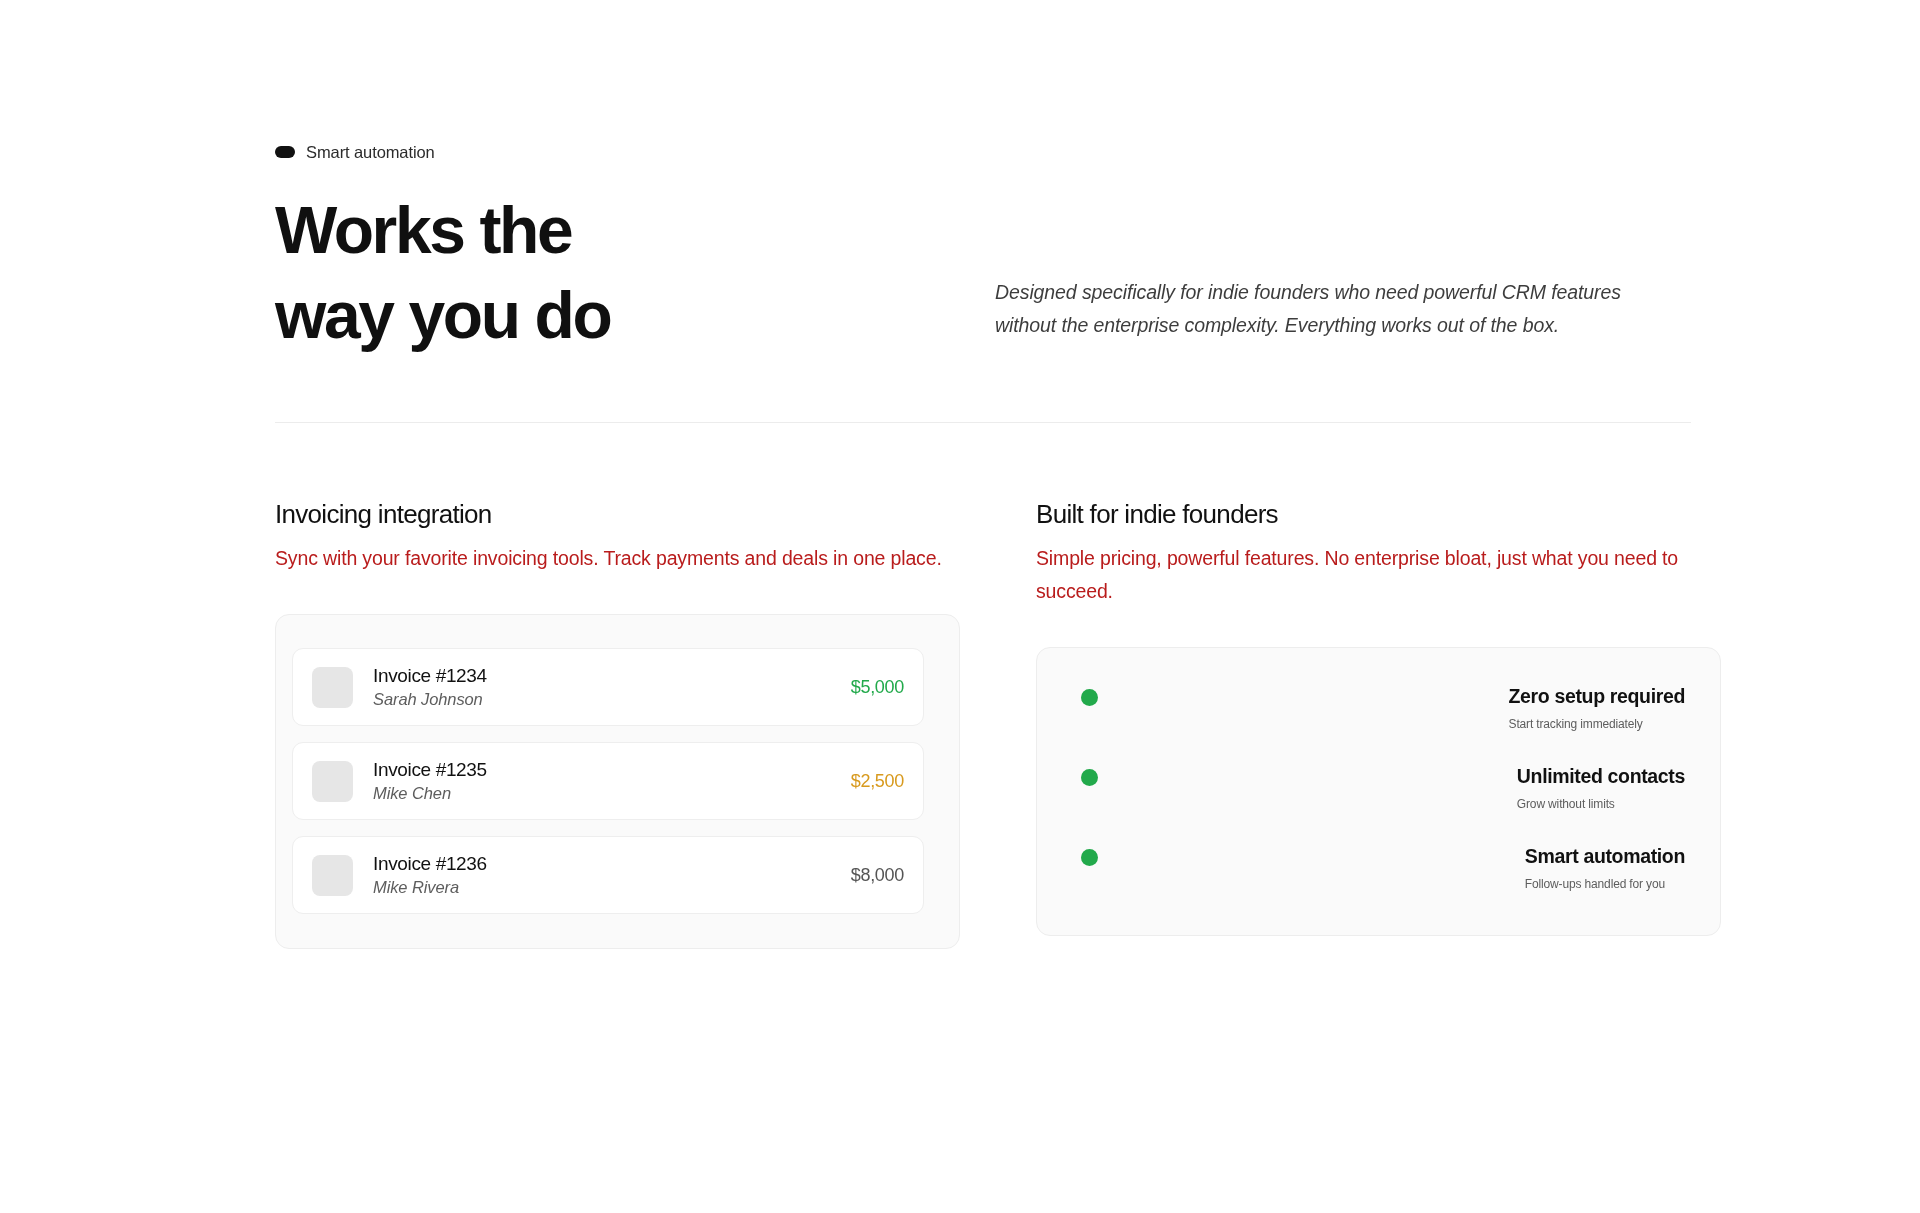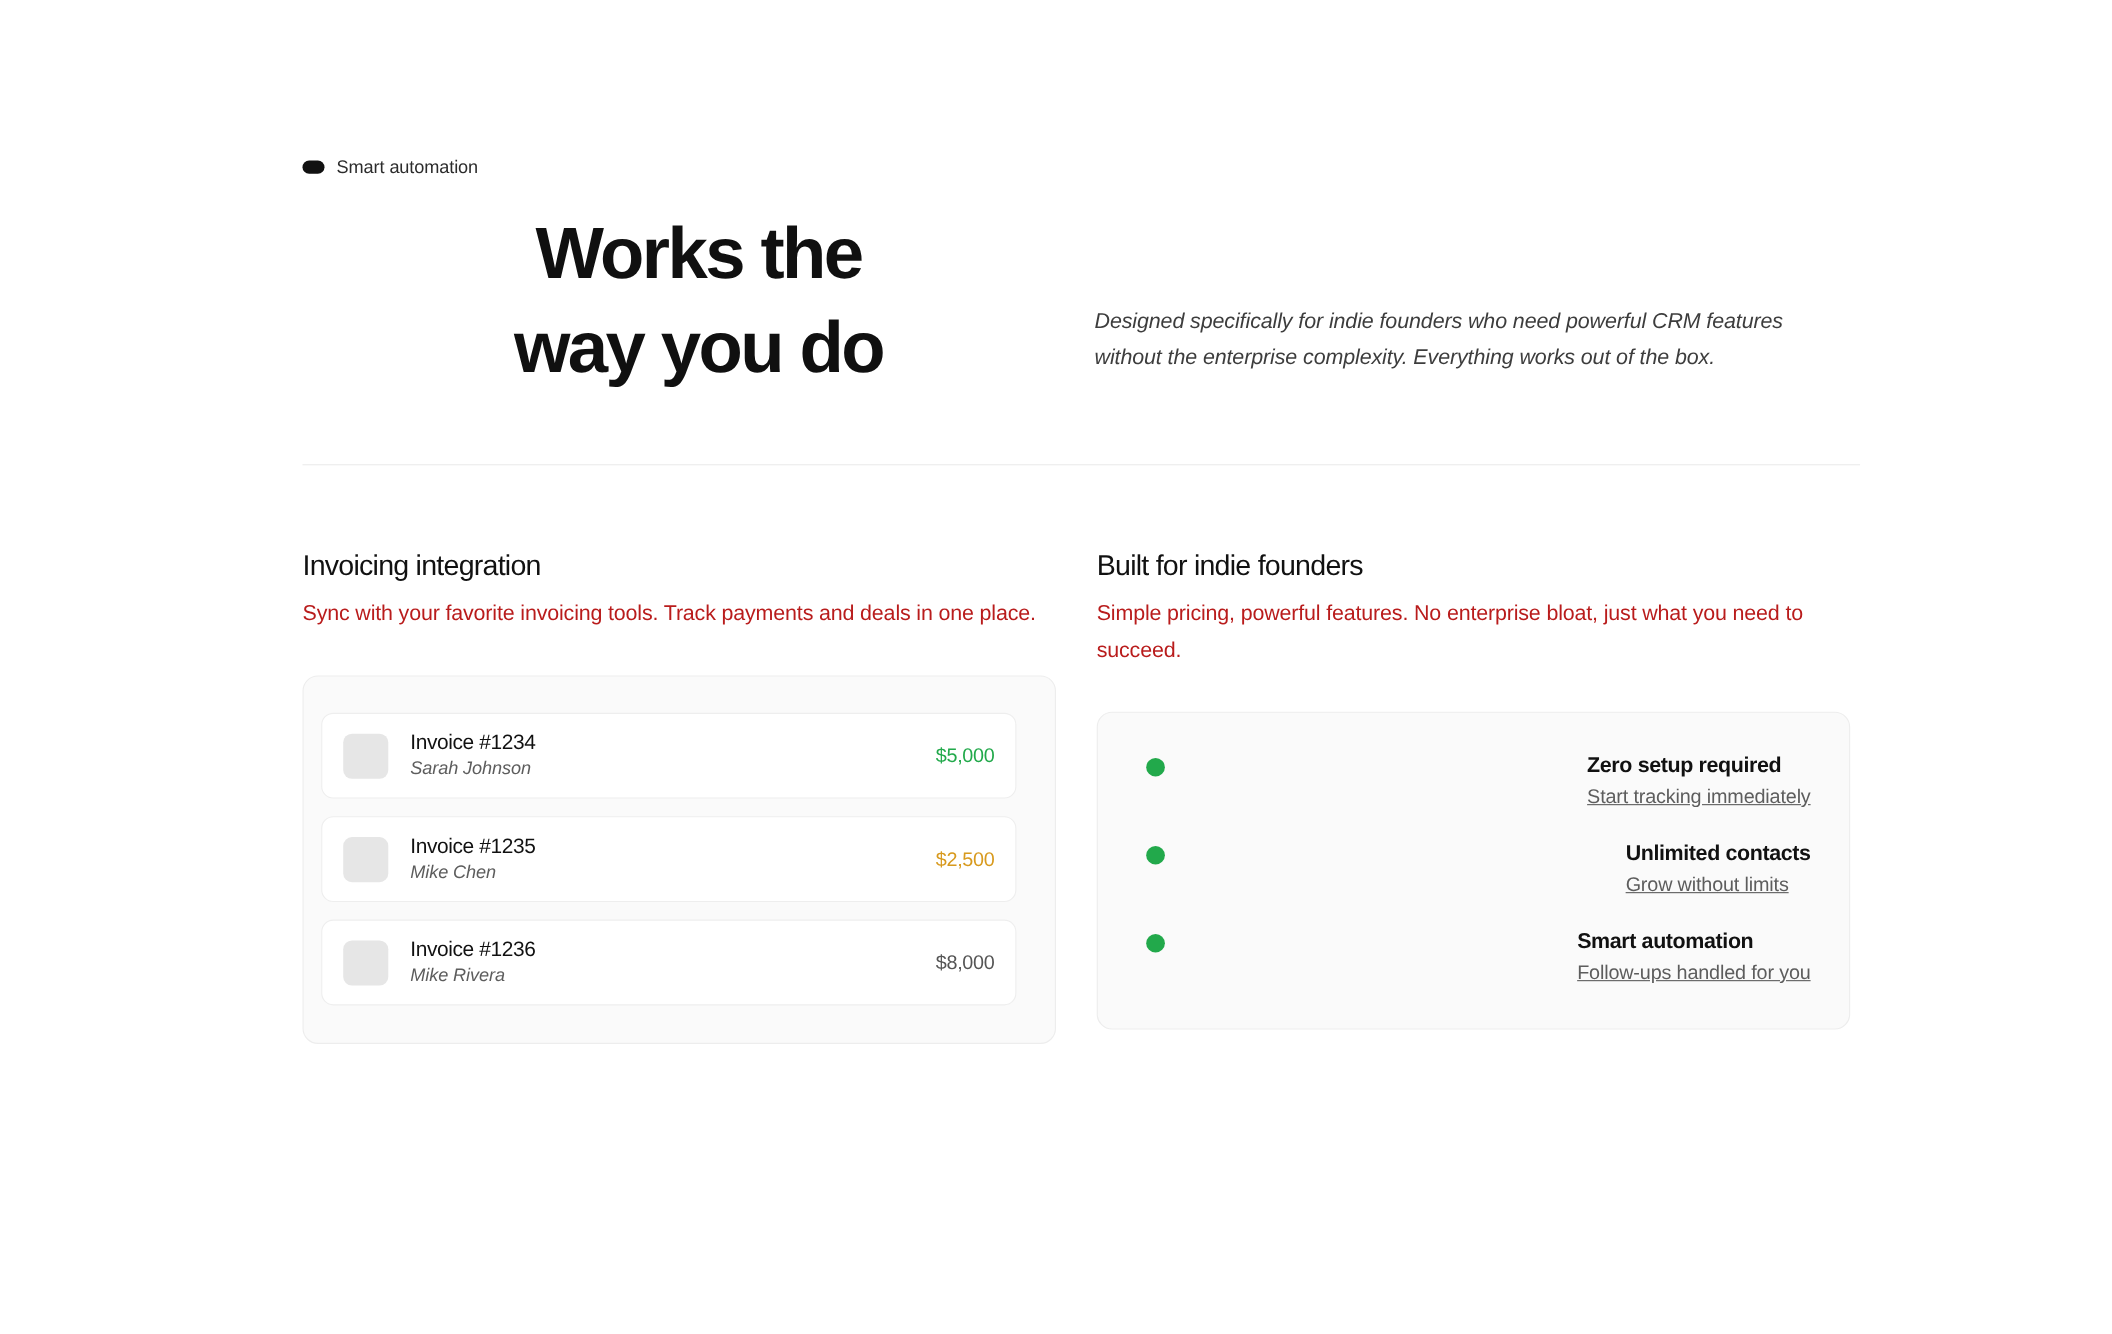--- a/index.html
+++ b/index.html
@@ -56,21 +56,21 @@
     margin-top:26px;
   }
   .hero-left { width:720px; flex:0 0 auto; }
   .hero-title {
     font-size:66px;
     line-height:85px;
     font-weight:700;
     color:#101010;
     letter-spacing:-2.4px;
   }
-  .hero-title .line { display:block;text-align:center; }
+  .hero-title .line { display:block; }
 
   .hero-right {
     width:665px;
     flex:0 0 auto;
     padding-top:88px;
     font-style:italic;
   }
   .hero-desc {
     font-size:19.5px;
     line-height:33px;
@@ -83,21 +83,21 @@
     margin-top:64px;
     height:1px;
     width:1416px;
     background:#ececec;
   }
 
   
   .columns {
     display:flex;
     margin-top:74px;
-    gap:52px;
+    gap:91px;
   }
   .col { width:670px; flex:0 0 auto; }
 
   .col-title {
     font-size:26px;
     line-height:34px;
     color:#111111;
     font-weight:400;
     letter-spacing:-0.7px;
   }
@@ -197,25 +197,24 @@
   .feature-text { display:flex; flex-direction:column; }
   .feature-title {
     font-size:19.5px;
     line-height:26px;
     color:#111111;
     font-weight:700;
     letter-spacing:-0.35px;
   }
   .feature-sub {
     margin-top:3px;
-    font-size:18px;
+    font-size:12px;
     line-height:25px;
     color:#5d5d5d;
     letter-spacing:-0.15px;
-    text-decoration:underline;
   }
 </style>
 </head>
 <body>
 
 <div class="page">
   <div class="container">
 
     <div class="eyebrow">
       <span class="eyebrow-pill"></span>

